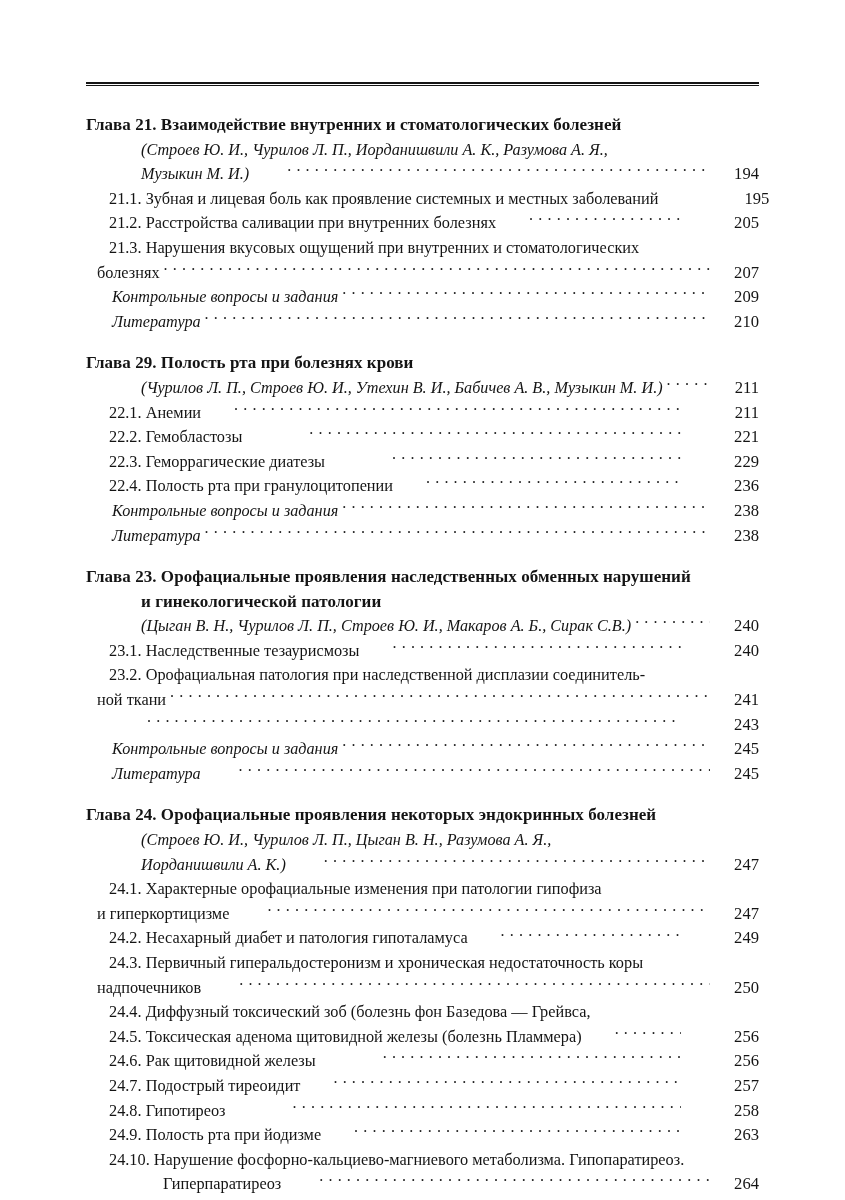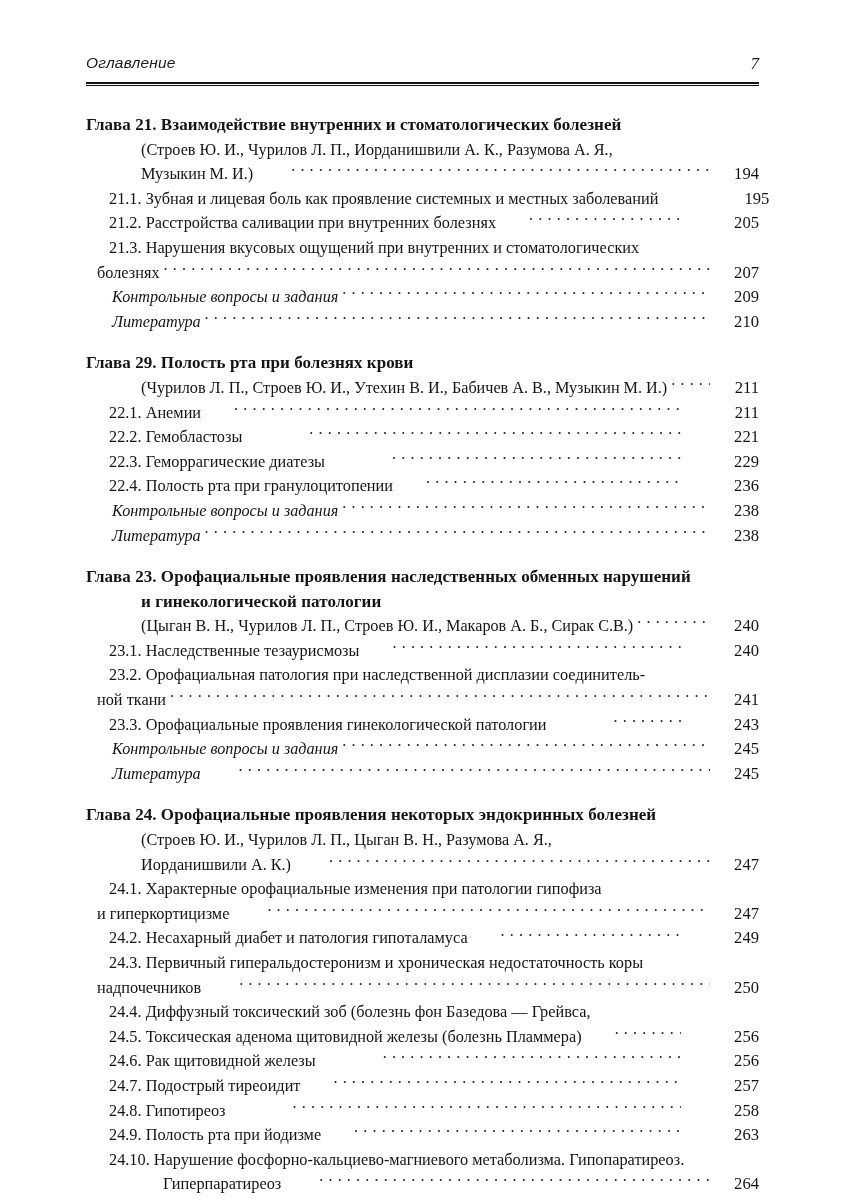--- a/index.html
+++ b/index.html
@@ -95,20 +95,21 @@
   .ind-cont      { padding-left: 97px; justify-content: center; }
   .ind-note      { padding-left: 112px; }
   .ind-cont-deep { padding-left: 163px; }
 
   .chapter-title {
     font-weight: bold;
     font-size: 17px;
     letter-spacing: 0.05px;
   }
   .authors {
+    font-style: italic;
     font-size: 16.2px;
   }
   .note {
     font-style: italic;
     font-size: 16.2px;
   }
 
   .label {
     white-space: pre;
   }
@@ -141,24 +142,20 @@
     flex: 0 0 auto;
   }
   .pageno.empty { color: transparent; }
   .row.noleader .label { flex: 1 1 auto; }
 </style>
 </head>
 <body>
 
 <div class="page">
 
-  <div class="runhead">
-    <div class="runhead-title">Оглавление</div>
-    <div class="runhead-folio">7</div>
-  </div>
   <div class="runhead-rule">
     <div class="r1"></div>
     <div class="r2"></div>
   </div>
 
   <div class="toc" id="toc-root">
       <div class="chapter-block">
         <div class="row ind-chapter noleader">
           <span class="label chapter-title">Глава 21. Взаимодействие внутренних и стоматологических болезней</span>
           <span class="pageno empty"></span>
@@ -265,21 +262,20 @@
         <div class="row ind-section noleader">
           <span class="label ">23.2. Орофациальная патология при наследственной дисплазии соединитель-</span>
           <span class="pageno empty"></span>
         </div>
         <div class="row ind-cont">
           <span class="label ">ной ткани</span>
           <span class="leader"></span>
           <span class="pageno">241</span>
         </div>
         <div class="row ind-section">
-          <span class="label ">23.3. Орофациальные проявления гинекологической патологии</span>
           <span class="leader gap"></span>
           <span class="pageno">243</span>
         </div>
         <div class="row ind-note">
           <span class="label note">Контрольные вопросы и задания</span>
           <span class="leader"></span>
           <span class="pageno">245</span>
         </div>
         <div class="row ind-note">
           <span class="label note">Литература</span>

